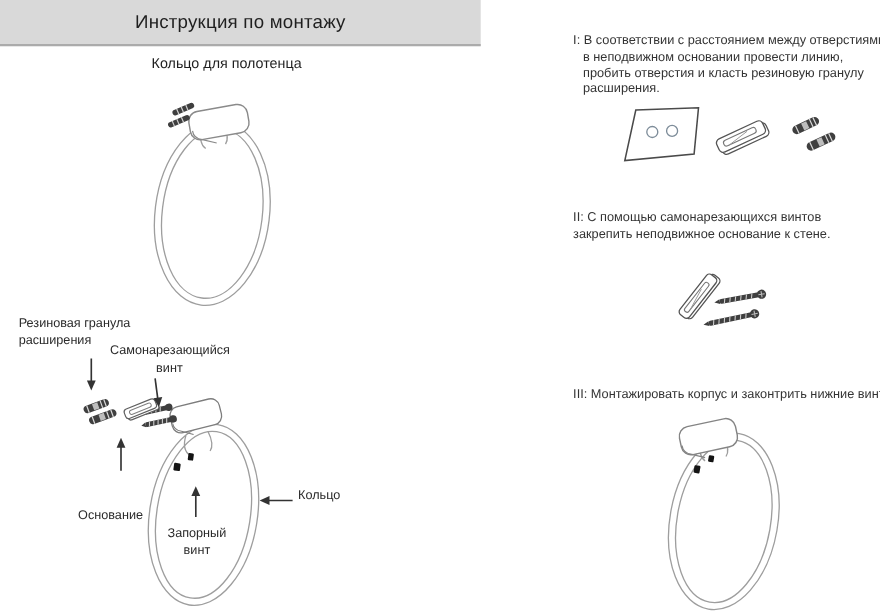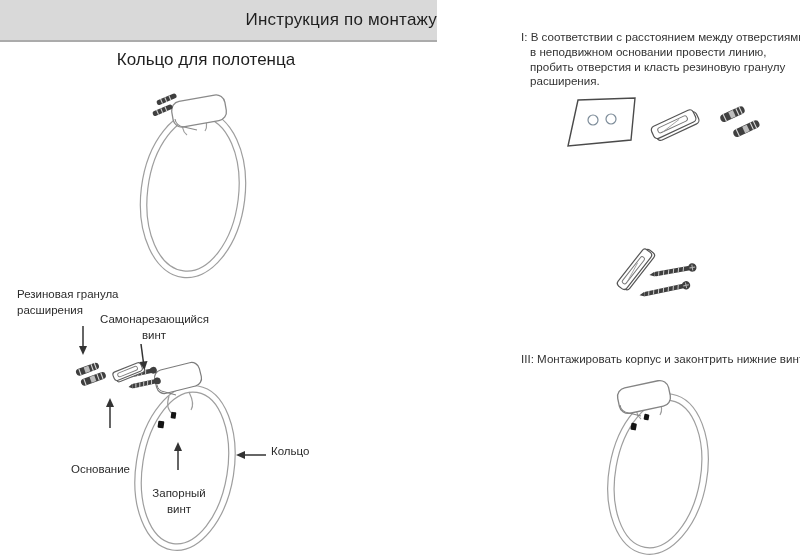--- a/index.html
+++ b/index.html
@@ -1,34 +1,34 @@
 <!DOCTYPE html>
 <html><head>
 <meta charset="utf-8">
 <style>
   html,body{margin:0;padding:0;background:#ffffff;}
   .page{position:relative;width:800px;height:560px;background:#ffffff;overflow:hidden;
         font-family:"Liberation Sans",sans-serif;color:#2b2b2b;}
   .abs{position:absolute;}
 
   .title-band{left:0;top:0;width:437px;height:40px;background:#d9d9d9;
-              border-bottom:2px solid #ababab;display:flex;align-items:center;justify-content:flex-end;}
+              border-bottom:2px solid #ababab;display:flex;align-items:center;justify-content:center;}
   .title-band .t{font-size:17px;color:#1f1f1f;letter-spacing:.2px;}
-  .subtitle{left:0;top:50px;width:412px;text-align:center;font-size:17px;color:#1f1f1f;}
+  .subtitle{left:0;top:50px;width:412px;text-align:center;font-size:13px;color:#1f1f1f;}
 
   .step-text{font-size:11.6px;line-height:1.29;color:#333;}
   .step1{left:521px;top:18px;width:279px;padding-left:9px;text-indent:-9px;}
   .step2{left:521px;top:179px;width:279px;}
   .step3{left:521px;top:340px;width:282px;white-space:nowrap;}
 
   .part-label{font-size:11.5px;line-height:1.35;color:#2b2b2b;}
   .lbl-rubber{left:17px;top:287px;width:124px;}
   .lbl-selftap{left:100px;top:312px;width:108px;text-align:center;}
   .lbl-base{left:71px;top:431px;margin-top:31px;}
-  .lbl-locking{left:147px;top:478px;width:64px;text-align:center;margin-top:8px;}
+  .lbl-locking{left:147px;top:478px;width:64px;text-align:center;}
   .lbl-body{left:271px;top:444px;}
 
   svg{display:block;}
   .lineart{stroke:#9e9e9e;fill:none;stroke-width:1.2px;}
 </style>
 </head>
 <body>
 
 <div class="page">
 
@@ -147,20 +147,21 @@
         <path d="M4.5,0 v8 M18.5,0 v8 M22,0 v8" stroke="#d9d9d9" stroke-width="1.1"></path>
       </g>
       <g transform="translate(176,43) rotate(-25)">
         <rect x="0" y="0" width="28" height="8" rx="4" fill="#3f3f3f"></rect>
         <rect x="11" y="0.5" width="5" height="7" fill="#bdbdbd"></rect>
         <path d="M4.5,0 v8 M20,0 v8 M23.5,0 v8" stroke="#d9d9d9" stroke-width="1.1"></path>
       </g>
     </svg>
   </div>
 
+  <p class="abs step-text step2">II: С помощью самонарезающихся винтов закрепить неподвижное основание к стене.</p>
 
   <div class="abs" style="left:598px;top:232px;">
     <svg width="142" height="98" viewBox="0 0 142 98">
       <g transform="translate(18,52) rotate(-52)">
         <rect x="1.5" y="2.5" width="46" height="11" rx="3.5" fill="#ffffff" stroke="#555555" stroke-width="1.2"></rect>
         <rect x="0" y="0" width="46" height="11" rx="3.5" fill="#ffffff" stroke="#555555" stroke-width="1.2"></rect>
         <rect x="5" y="3" width="33" height="4.5" rx="2" fill="none" stroke="#777777" stroke-width="1"></rect>
         <line x1="9" y1="7.5" x2="30" y2="4" stroke="#999999" stroke-width="0.8"></line>
       </g>
       <g transform="translate(56,40) rotate(-10)">

